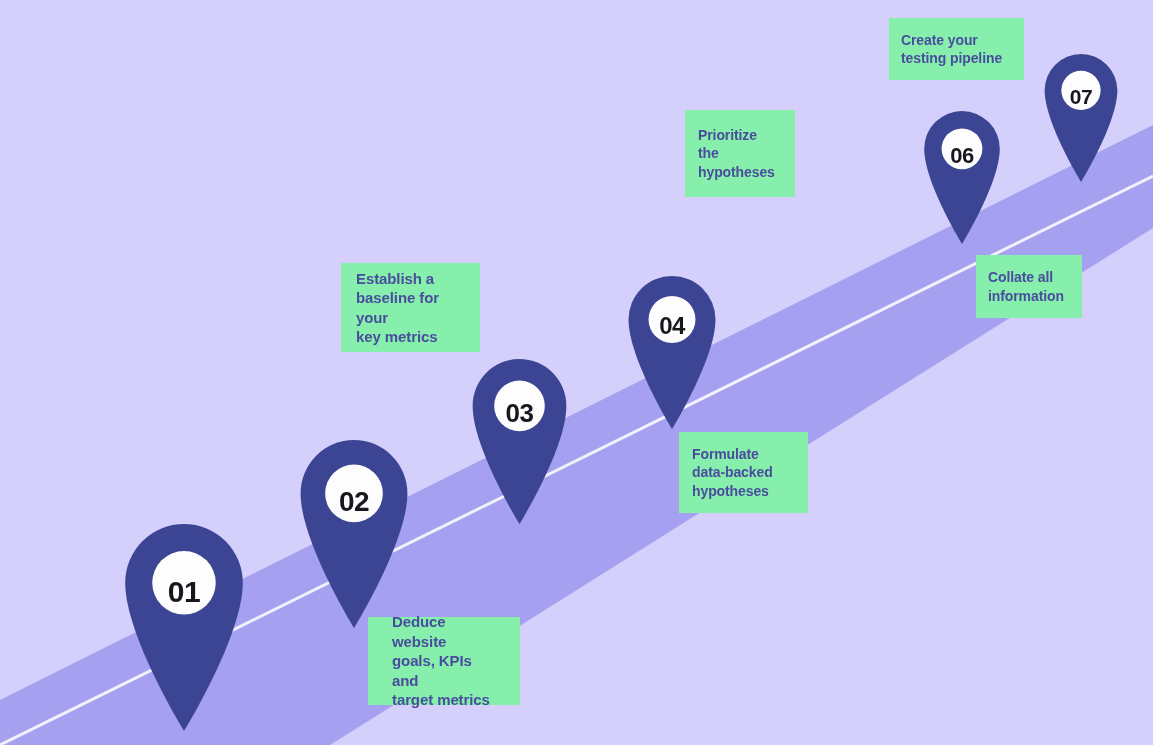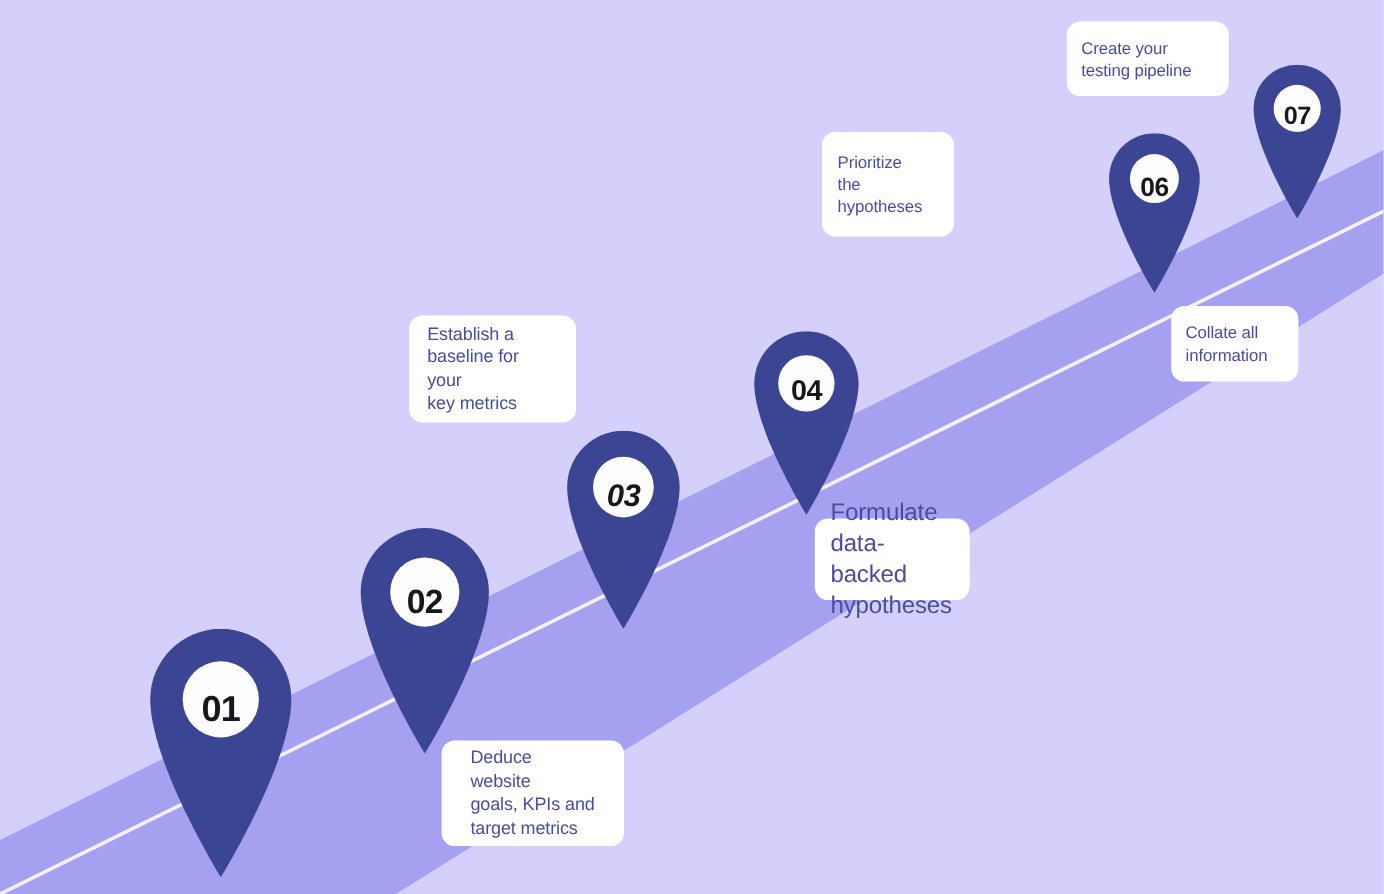--- a/index.html
+++ b/index.html
@@ -30,27 +30,27 @@
     display:flex;
     align-items:center;
     justify-content:center;
     color:#17171d;
     font-weight:bold;
     letter-spacing:-0.5px;
     pointer-events:none;
   }
   .card{
     position:absolute;
-    background:#ffffff;
-    border-radius:11px;
+    background:#86efac;
+    border-radius:0;
     box-sizing:border-box;
     display:flex;
     align-items:center;
     color:#4a4d9e;
-    font-weight:normal;
+    font-weight:bold;
     line-height:1.30;
     letter-spacing:-0.1px;
   }
   .card span{display:block;}
 </style>
 </head>
 <body>
 
 <div id="stage">
 
@@ -75,21 +75,21 @@
     <div class="pin-number" style="top:32px;width:60px;height:60px;font-size:28px;">02</div>
   </div>
   <div class="card" style="left:368px;top:617px;width:152px;height:88px;padding:0 24px;font-size:15px;">
     <div>
       <span>Deduce website</span>
       <span>goals, KPIs and</span>
       <span>target metrics</span>
     </div>
   </div>
 
-  <div class="pin" style="left:470px;top:359px;width:99px;height:165px;font-style:italic;">
+  <div class="pin" style="left:470px;top:359px;width:99px;height:165px;">
     <svg viewBox="0 0 100 176">
       <path d="M50 176 C50 176 100 95 100 50 A50 50 0 0 0 0 50 C0 95 50 176 50 176 Z" fill="#3c4494"></path>
       <circle cx="50" cy="50" r="27" fill="#fdfdfd"></circle>
     </svg>
     <div class="pin-number" style="top:26px;width:56px;height:56px;font-size:26px;">03</div>
   </div>
   <div class="card" style="left:341px;top:263px;width:139px;height:89px;padding:0 15px;font-size:15px;">
     <div>
       <span>Establish a</span>
       <span>baseline for your</span>
@@ -97,21 +97,21 @@
     </div>
   </div>
 
   <div class="pin" style="left:626px;top:276px;width:92px;height:153px;">
     <svg viewBox="0 0 100 176">
       <path d="M50 176 C50 176 100 95 100 50 A50 50 0 0 0 0 50 C0 95 50 176 50 176 Z" fill="#3c4494"></path>
       <circle cx="50" cy="50" r="27" fill="#fdfdfd"></circle>
     </svg>
     <div class="pin-number" style="top:24px;width:52px;height:52px;font-size:24px;">04</div>
   </div>
-  <div class="card" style="left:679px;top:432px;width:129px;height:68px;padding:0 13px;font-size:20px;justify-content:flex-end;">
+  <div class="card" style="left:679px;top:432px;width:129px;height:81px;padding:0 13px;font-size:14px;">
     <div>
       <span>Formulate</span>
       <span>data-backed</span>
       <span>hypotheses</span>
     </div>
   </div>
 
   <div class="card" style="left:685px;top:110px;width:110px;height:87px;padding:0 13px;font-size:14px;">
     <div>
       <span>Prioritize</span>

